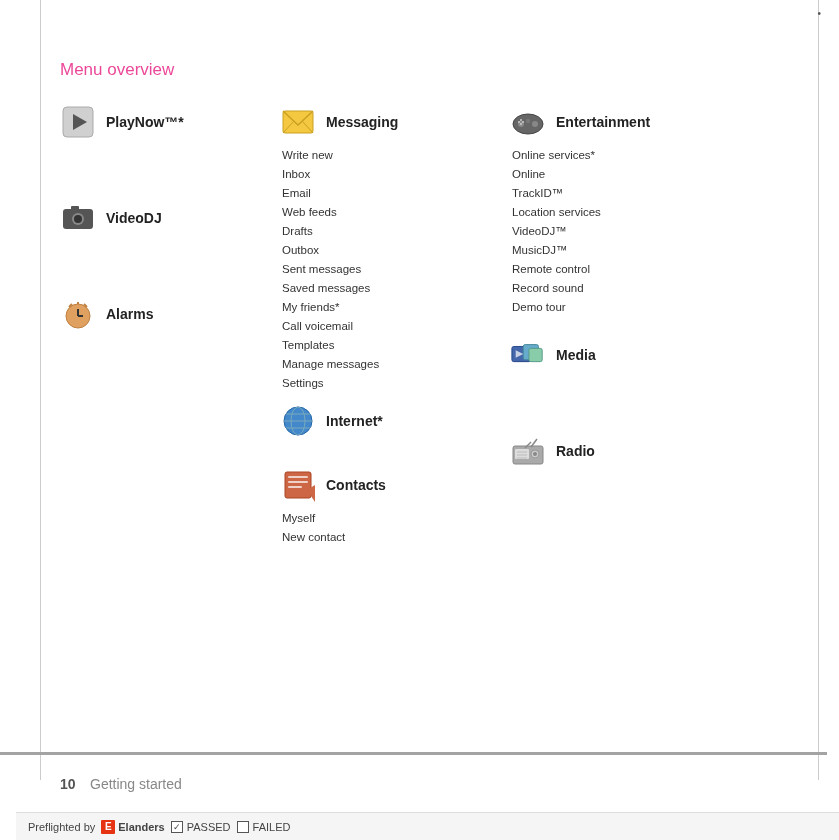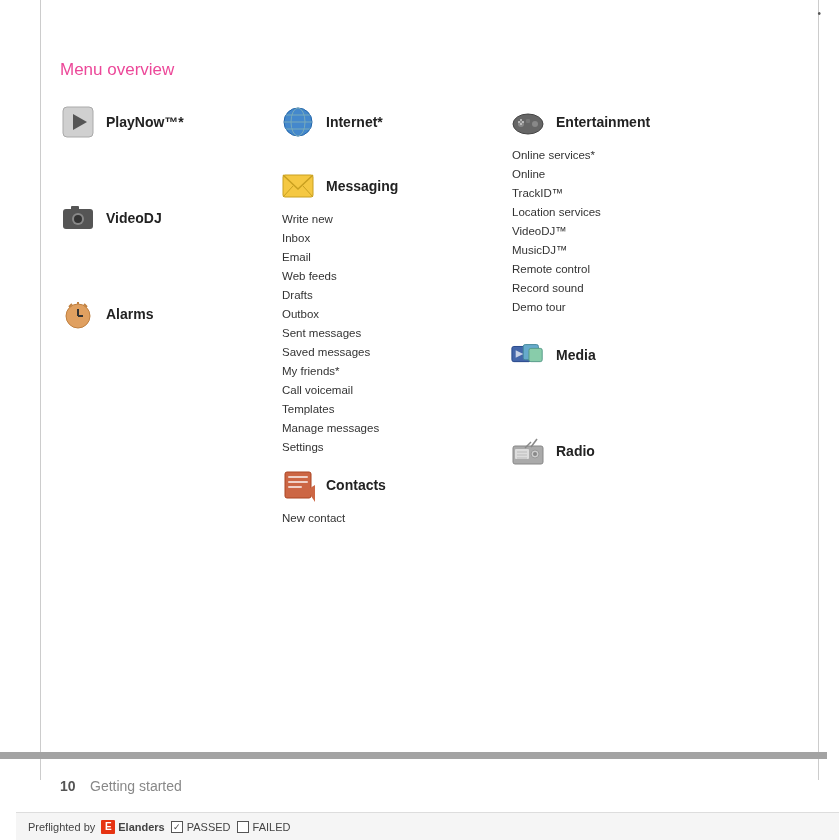--- a/index.html
+++ b/index.html
@@ -83,21 +83,21 @@
       padding-left: 2px;
     }
 
     
     .page-footer {
       position: absolute;
       bottom: 0;
       left: 0;
       right: 12px;
       height: 60px;
-      border-top: 7px solid #a3a3a3;
+      border-top: 3px solid #a3a3a3;
       display: flex;
       align-items: center;
     }
 
     .page-number {
       position: absolute;
       left: 60px;
       font-size: 14px;
       font-weight: bold;
       color: #555;
@@ -228,35 +228,20 @@
               <line x1="26" y1="10" x2="23" y2="7" stroke="#c08040" stroke-width="2"></line>
               <line x1="17" y1="7" x2="17" y2="5" stroke="#c08040" stroke-width="2"></line>
             </svg>
           </div>
           <span class="menu-title">Alarms</span>
         </div>
       </div>
     </div>
 
     <div>
-
-      <div style="margin-bottom: 28px;">
-        <div class="menu-header">
-          <div class="menu-icon">
-            <svg width="34" height="34" viewBox="0 0 34 34">
-              <circle cx="17" cy="17" r="14" fill="#4488cc" stroke="#2266aa" stroke-width="1"></circle>
-              <ellipse cx="17" cy="17" rx="7" ry="14" fill="none" stroke="#7ab" stroke-width="1"></ellipse>
-              <line x1="3" y1="17" x2="31" y2="17" stroke="#7ab" stroke-width="1"></line>
-              <line x1="5" y1="10" x2="29" y2="10" stroke="#7ab" stroke-width="1"></line>
-              <line x1="5" y1="24" x2="29" y2="24" stroke="#7ab" stroke-width="1"></line>
-            </svg>
-          </div>
-          <span class="menu-title">Internet*</span>
-        </div>
-      </div>
 
       <div style="margin-bottom: 10px;">
         <div class="menu-header">
           <div class="menu-icon">
             <svg width="34" height="34" viewBox="0 0 34 34">
               <rect x="2" y="6" width="30" height="22" rx="2" fill="#f5c842" stroke="#c9a020" stroke-width="1"></rect>
               <polyline points="2,6 17,20 32,6" fill="none" stroke="#c9a020" stroke-width="1.5"></polyline>
               <line x1="2" y1="28" x2="12" y2="17" stroke="#c9a020" stroke-width="1"></line>
               <line x1="32" y1="28" x2="22" y2="17" stroke="#c9a020" stroke-width="1"></line>
             </svg>
@@ -273,34 +258,50 @@
           <div>Sent messages</div>
           <div>Saved messages</div>
           <div>My friends*</div>
           <div>Call voicemail</div>
           <div>Templates</div>
           <div>Manage messages</div>
           <div>Settings</div>
         </div>
       </div>
 
+      <div style="margin-bottom: 28px;">
+        <div class="menu-header">
+          <div class="menu-icon">
+            <svg width="34" height="34" viewBox="0 0 34 34">
+              <circle cx="17" cy="17" r="14" fill="#4488cc" stroke="#2266aa" stroke-width="1"></circle>
+              <ellipse cx="17" cy="17" rx="7" ry="14" fill="none" stroke="#7ab" stroke-width="1"></ellipse>
+              <line x1="3" y1="17" x2="31" y2="17" stroke="#7ab" stroke-width="1"></line>
+              <line x1="5" y1="10" x2="29" y2="10" stroke="#7ab" stroke-width="1"></line>
+              <line x1="5" y1="24" x2="29" y2="24" stroke="#7ab" stroke-width="1"></line>
+            </svg>
+          </div>
+          <span class="menu-title">Internet*</span>
+        </div>
+      </div>
+
       <div>
         <div class="menu-header">
           <div class="menu-icon">
             <svg width="34" height="34" viewBox="0 0 34 34">
               <rect x="4" y="4" width="26" height="26" rx="2" fill="#cc6644" stroke="#aa4422" stroke-width="1"></rect>
               <rect x="7" y="8" width="20" height="2" rx="1" fill="#fff" opacity="0.7"></rect>
               <rect x="7" y="13" width="20" height="2" rx="1" fill="#fff" opacity="0.7"></rect>
               <rect x="7" y="18" width="14" height="2" rx="1" fill="#fff" opacity="0.7"></rect>
               <polygon points="26,22 34,17 34,34" fill="#cc6644"></polygon>
             </svg>
           </div>
           <span class="menu-title">Contacts</span>
         </div>
         <div class="menu-sublist">
+          <div>Myself</div>
           <div>New contact</div>
         </div>
       </div>
     </div>
 
     <div>
 
       <div style="margin-bottom: 20px;">
         <div class="menu-header">
           <div class="menu-icon">

